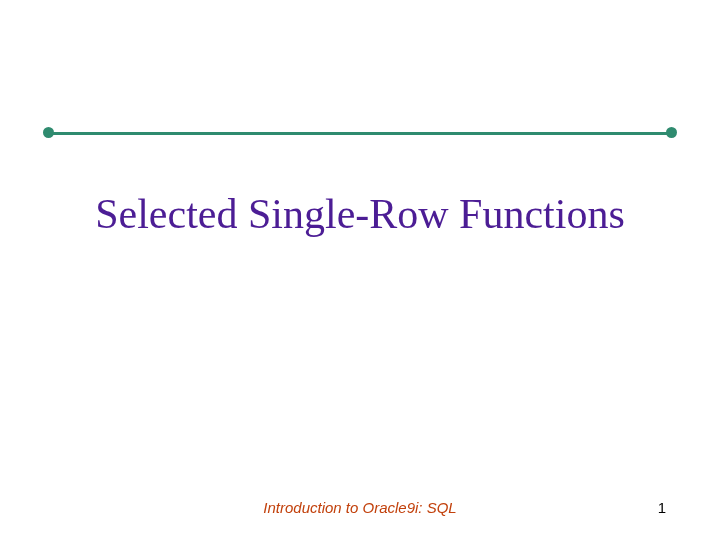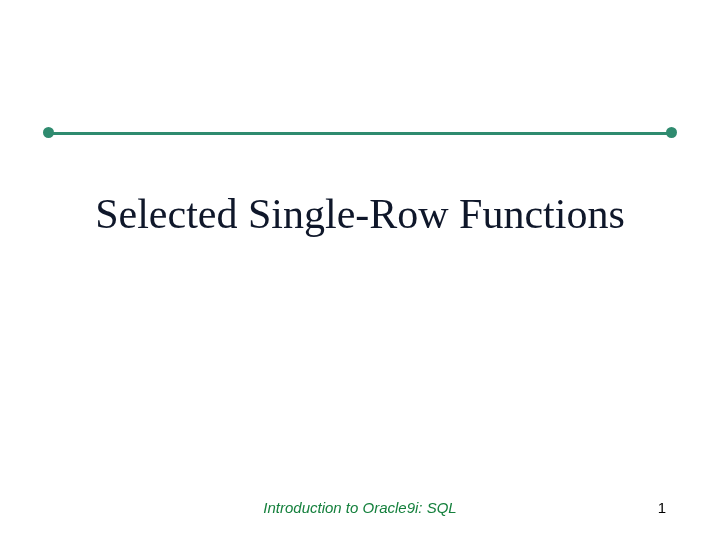--- a/index.html
+++ b/index.html
@@ -2,22 +2,22 @@
 <html><head>
 <meta charset="utf-8">
 <style>
   * { margin: 0; padding: 0; box-sizing: border-box; }
   html, body { width: 720px; height: 540px; background: #ffffff; font-family: Arial, Helvetica, sans-serif; overflow: hidden; }
   .slide { position: relative; width: 720px; height: 540px; }
   .rule { position: absolute; left: 48px; right: 48px; top: 132px; height: 0; border-top: 3px solid #2f8b6f; }
   .dot { position: absolute; width: 11px; height: 11px; background: #2f8b6f; border-radius: 50%; top: 127px; }
   .dot-left { left: 43px; }
   .dot-right { right: 43px; }
-  .title { position: absolute; top: 190px; left: 0; right: 0; text-align: center; font-family: "Times New Roman", Times, serif; font-size: 42px; color: #0f172a; font-weight: 400; }
-  .footer-center { position: absolute; bottom: 24px; left: 0; right: 0; text-align: center; font-size: 15px; font-style: italic; color: #15803d; }
+  .title { position: absolute; top: 190px; left: 0; right: 0; text-align: center; font-family: "Times New Roman", Times, serif; font-size: 42px; color: #4c1d95; font-weight: 400; }
+  .footer-center { position: absolute; bottom: 24px; left: 0; right: 0; text-align: center; font-size: 15px; font-style: italic; color: #c2410c; }
   .footer-right { position: absolute; bottom: 24px; right: 54px; font-size: 15px; color: #000; }
 </style>
 </head>
 <body>
 
 <div class="slide">
   <div class="rule"></div>
   <div class="dot dot-left"></div>
   <div class="dot dot-right"></div>
   <h1 class="title">Selected Single-Row Functions</h1>

